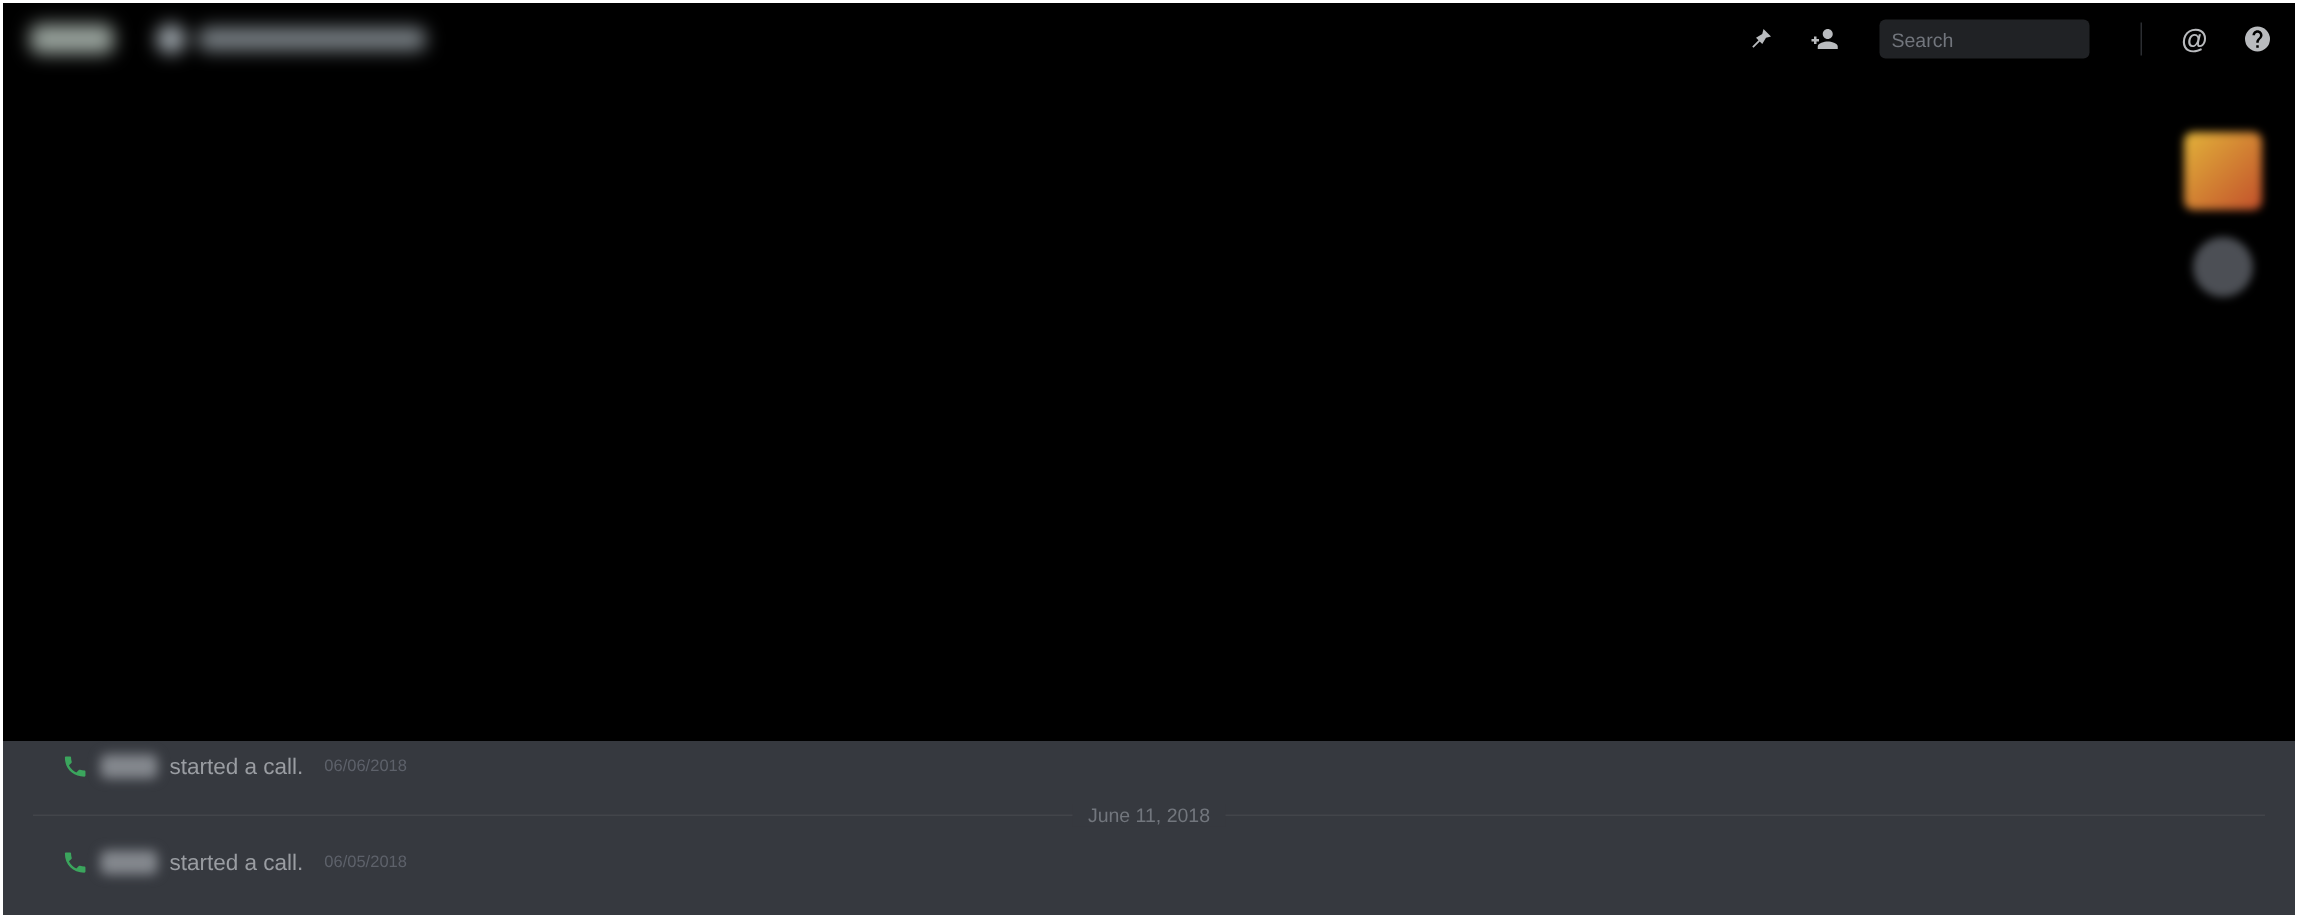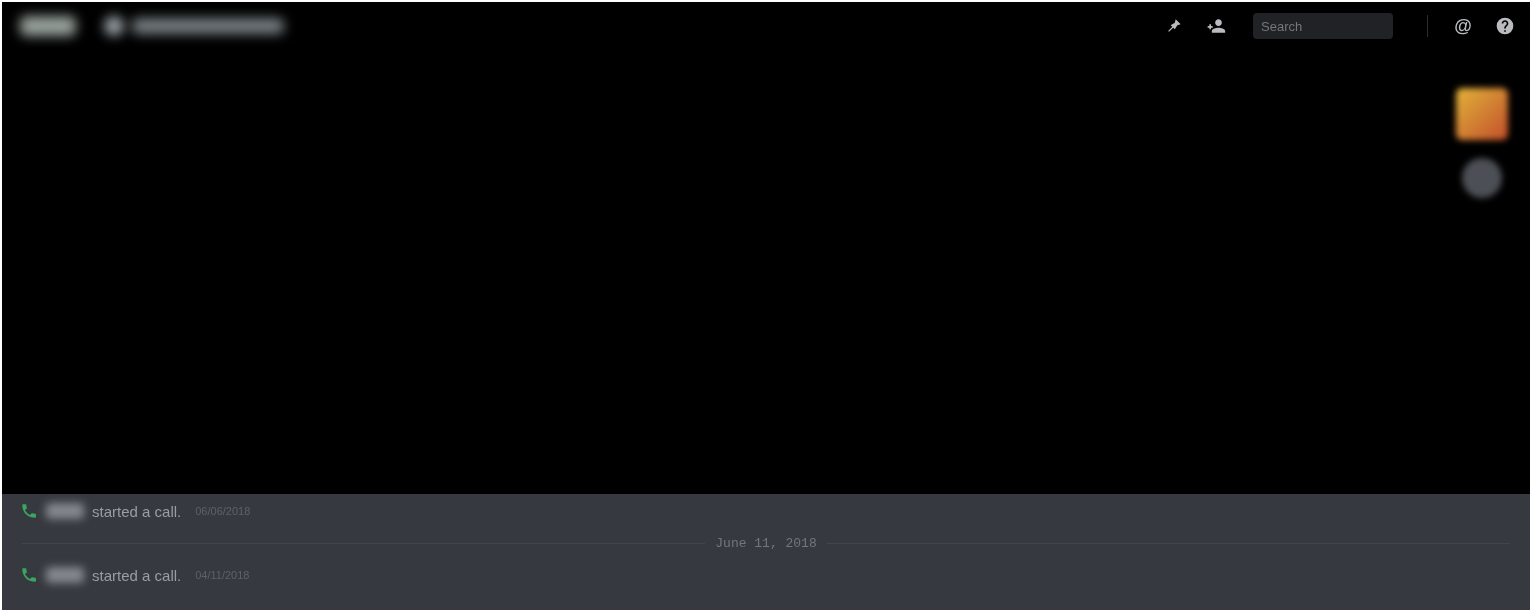--- a/index.html
+++ b/index.html
@@ -90,35 +90,35 @@
     left: 0; right: 0;
     top: 492px;
     bottom: 0;
     background: #36393f;
   }
   .msg {
     display: flex; align-items: center;
     gap: 8px;
     padding: 8px 20px 8px 18px;
     font-size: 15px;
+    margin-left: 21px;
   }
   .msg .phone { color: #3ba55d; width: 18px; height: 18px; display:flex; align-items:center; }
   .msg .phone svg { width: 18px; height: 18px; fill: currentColor; }
   .msg .uname-blur {
     width: 38px; height: 16px; background: #84888e; border-radius: 4px; filter: blur(4px);
   }
   .msg .body { color: #9a9da2; font-size: 15px; }
   .msg .date { color: #5d616a; font-size: 11px; margin-left: 6px; }
 
   .sep {
     position: relative;
     display: flex; align-items: center; justify-content: center;
     height: 18px;
     margin: 6px 20px;
-    font-family: Liberation Mono, monospace;
   }
   .sep::before {
     content: "";
     position: absolute; left: 0; right: 0; top: 50%;
     height: 1px; background: #42454a;
   }
   .sep span {
     position: relative;
     background: #36393f;
     padding: 0 10px;
@@ -151,21 +151,21 @@
     </div>
 
     <div class="msg">
       <span class="phone">
         <svg viewBox="0 0 24 24">
             <path d="M6.6 10.8c1.4 2.8 3.8 5.2 6.6 6.6l2.2-2.2c.3-.3.7-.4 1.1-.3 1.2.4 2.5.6 3.8.6.6 0 1 .5 1 1V20c0 .6-.5 1-1 1C10.1 21 3 13.9 3 4c0-.6.5-1 1-1h3.5c.6 0 1 .5 1 1 0 1.3.2 2.6.6 3.8.1.4 0 .8-.3 1.1L6.6 10.8z"></path>
           </svg>
       </span>
       <span class="uname-blur"></span>
       <span class="body">started a call.</span>
-      <span class="date">04/11/2018</span>
+      <span class="date">06/05/2018</span>
     </div>
 
   </div>
 
   <div class="side-avatars">
     <div class="av a1"></div>
     <div class="av a2"></div>
   </div>
 
   <div class="toolbar">

